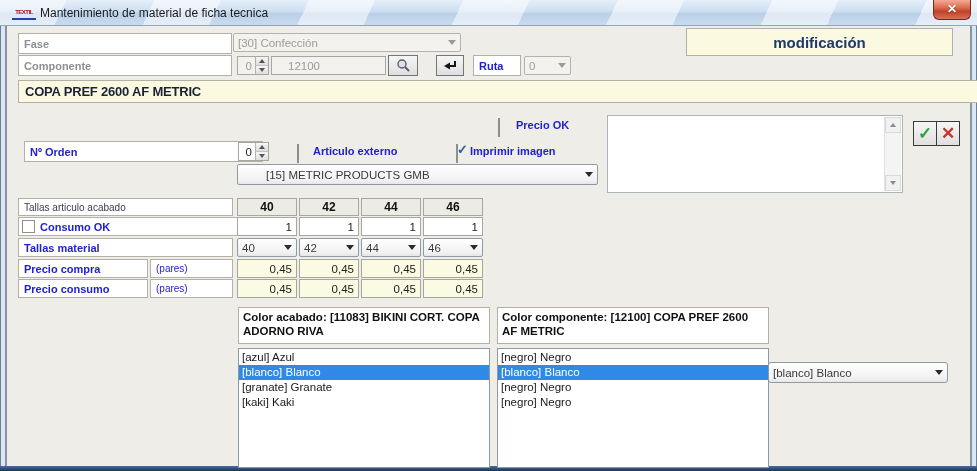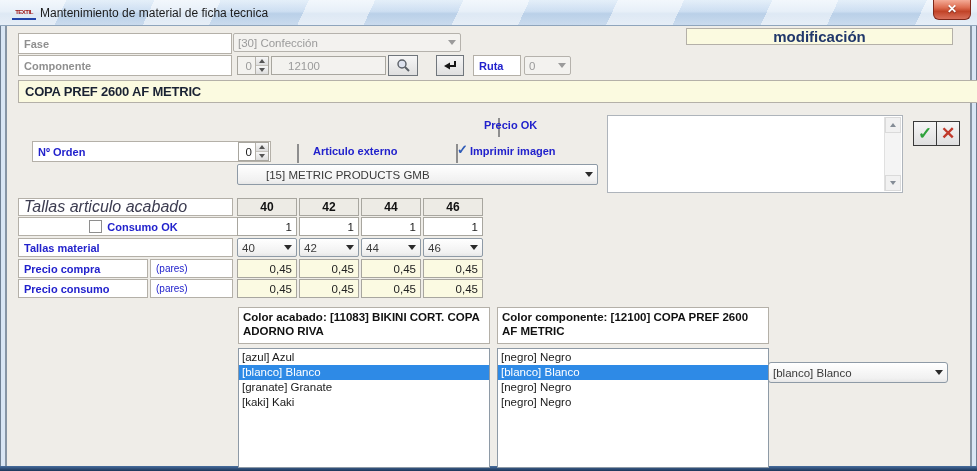--- a/index.html
+++ b/index.html
@@ -122,32 +122,32 @@
   </div>
   <div class="abs panel" style="left:473px;top:55px;width:48px;height:21px;">
     <span class="lbl-blue">Ruta</span>
   </div>
   <div class="abs combo disabled" style="left:524px;top:56px;width:47px;height:19px;">
     <span class="flex">0</span>
     <span class="arr-dn"></span>
   </div>
 
   
-  <div class="abs yellow-box" style="left:686px;top:28px;width:267px;height:17px;display:flex;align-items:center;justify-content:center;">
+  <div class="abs yellow-box" style="left:686px;top:28px;width:267px;height:28px;display:flex;align-items:center;justify-content:center;">
     <span style="font-size:15px;font-weight:bold;color:#21386B;">modificación</span>
   </div>
 
   
   <div class="abs yellow-box" style="left:18px;top:80px;width:971px;height:23px;display:flex;align-items:center;">
     <span style="font-size:13px;font-weight:bold;color:#1A2233;padding-left:6px;letter-spacing:-0.2px;">COPA PREF 2600 AF METRIC</span>
   </div>
 
   
   <span class="abs checkbox" style="left:498px;top:119px;"></span>
-  <span class="abs lbl-blue" style="left:484px;top:119px;text-align:center;">Precio OK</span>
+  <span class="abs lbl-blue" style="left:516px;top:119px;text-align:center;">Precio OK</span>
 
   
   <div class="abs memo" style="left:607px;top:115px;width:296px;height:78px;">
     <span style="font-size:11px;"></span>
     <div class="sbar">
       <div class="sbtn" style="top:0;">
           <span class="t-up"></span>
         </div>
       <div class="sbtn" style="bottom:0;top:auto;">
           <span class="t-dn"></span>
@@ -157,21 +157,21 @@
 
   
   <div class="abs btn" style="left:913px;top:121px;width:24px;height:25px;border-color:#3A3A3A;">
     <span style="color:#2FA23C;font-weight:bold;font-size:17px;">✓</span>
   </div>
   <div class="abs btn" style="left:936px;top:121px;width:24px;height:25px;border-color:#3A3A3A;">
     <span style="color:#C0392B;font-weight:bold;font-size:17px;">✕</span>
   </div>
 
   
-  <div class="abs panel" style="left:32px;top:141px;width:239px;height:21px;">
+  <div class="abs panel" style="left:24px;top:141px;width:239px;height:21px;">
     <span class="lbl-blue">Nº Orden</span>
   </div>
   <div class="abs spinner" style="left:238px;top:142px;width:31px;height:19px;">
     <span class="val">0</span>
     <span class="spin-col">
       <span class="spin-btn">
           <span class="t-up"></span>
         </span>
       <span class="spin-btn">
           <span class="t-dn"></span>
@@ -184,29 +184,29 @@
   <span class="abs lbl-blue" style="left:470px;top:145px;">Imprimir imagen</span>
 
   
   <div class="abs combo" style="left:237px;top:164px;width:361px;height:21px;padding-left:28px;">
     <span class="flex">[15] METRIC PRODUCTS GMB</span>
     <span class="arr-dn"></span>
   </div>
 
   
   <div class="abs panel" style="left:18px;top:198px;width:215px;height:18px;">
-    <span style="font-size:16px;font-style:italic;color:#3C3C50;">Tallas articulo acabado</span>
+    <span style="font-size:10px;color:#3C3C50;">Tallas articulo acabado</span>
   </div>
   <div class="abs hcell" style="left:237px;top:198px;width:60px;height:18px;">40</div>
   <div class="abs hcell" style="left:299px;top:198px;width:60px;height:18px;">42</div>
   <div class="abs hcell" style="left:361px;top:198px;width:60px;height:18px;">44</div>
   <div class="abs hcell" style="left:423px;top:198px;width:60px;height:18px;">46</div>
 
   
-  <div class="abs panel" style="left:18px;top:217px;width:233px;height:19px;padding-left:3px;justify-content:center;">
+  <div class="abs panel" style="left:18px;top:217px;width:233px;height:19px;padding-left:3px;">
     <span class="checkbox" style="margin-right:5px;"></span>
     <span class="lbl-blue">Consumo OK</span>
   </div>
   <div class="abs cellw" style="left:237px;top:217px;width:60px;height:19px;">1</div>
   <div class="abs cellw" style="left:299px;top:217px;width:60px;height:19px;">1</div>
   <div class="abs cellw" style="left:361px;top:217px;width:60px;height:19px;">1</div>
   <div class="abs cellw" style="left:423px;top:217px;width:60px;height:19px;">1</div>
 
   
   <div class="abs panel" style="left:18px;top:238px;width:215px;height:19px;">

